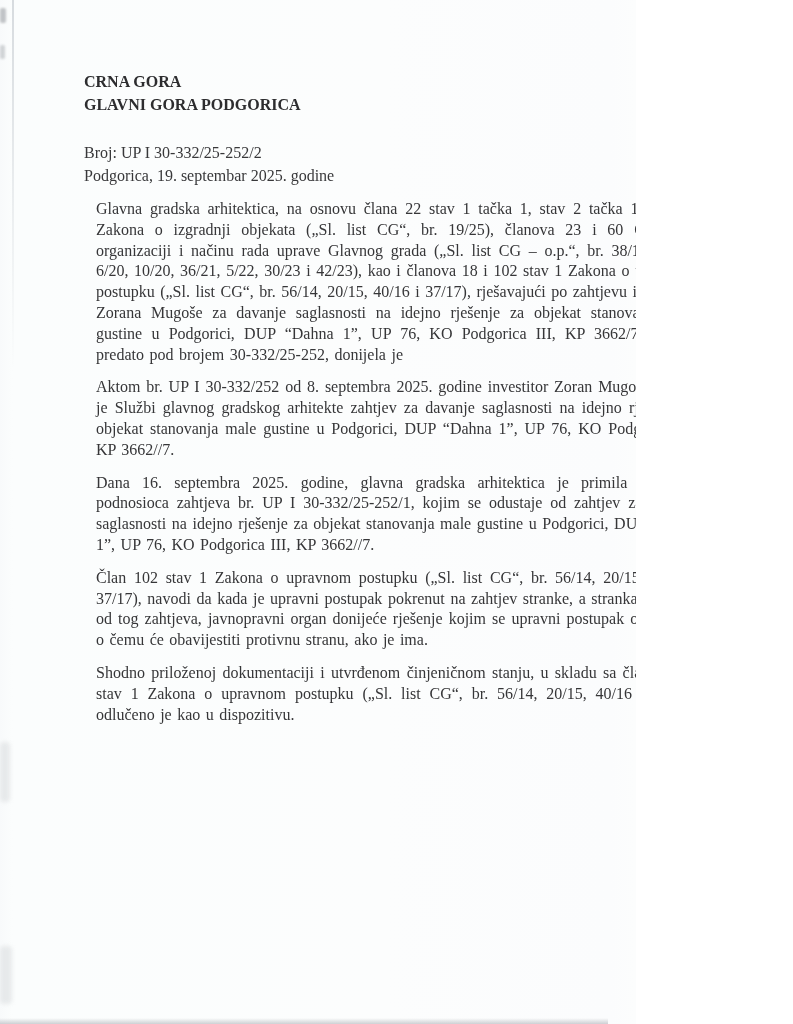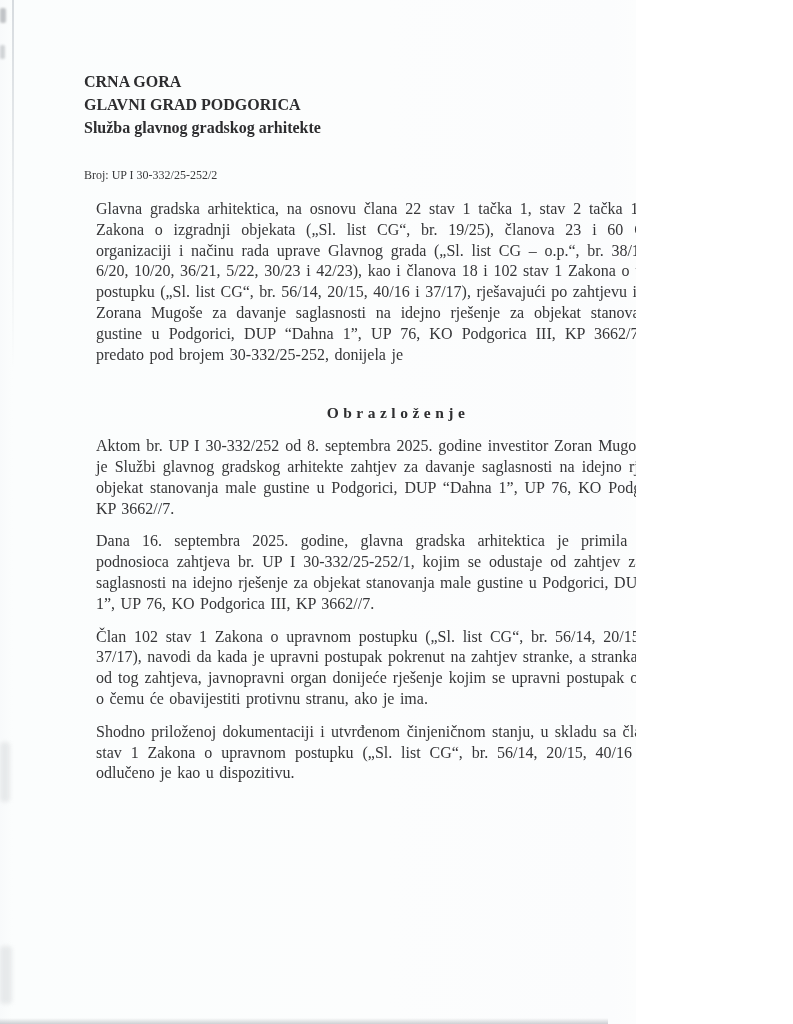--- a/index.html
+++ b/index.html
@@ -64,21 +64,21 @@
   .header-block div {
     font-weight: bold;
     font-size: 16px;
     line-height: 23px;
     color: #2d2d2f;
   }
   .number-block {
     margin-top: 25px;
   }
   .number-block div {
-    font-size: 12px;
+    font-size: 16px;
     line-height: 23px;
     color: #38383a;
   }
   p.body-par {
     margin: 12px;
     text-align: justify;
     word-spacing: 1.5px;
     color: #363638;
   }
   .intro-par      { margin-top: 37px; }
@@ -104,33 +104,32 @@
 </style>
 </head>
 <body>
 
 <div class="scan-page">
 
   <div class="content">
 
     <div class="header-block">
       <div>CRNA GORA</div>
-      <div>GLAVNI GRAD PODGORICA</div>
-      <div>Služba glavnog gradskog arhitekte</div>
+      <div>GLAVNI GORA PODGORICA</div>
     </div>
 
     <div class="number-block">
       <div>Broj: UP I 30-332/25-252/2</div>
+      <div>Podgorica, 19. septembar 2025. godine</div>
     </div>
 
     <p class="body-par intro-par">Glavna gradska arhitektica, na osnovu člana 22 stav 1 tačka 1, stav 2 tačka 1 i stav 3 Zakona o izgradnji objekata („Sl. list CG“, br. 19/25), članova 23 i 60 Odluke o organizaciji i načinu rada uprave Glavnog grada („Sl. list CG – o.p.“, br. 38/18, 43/18, 6/20, 10/20, 36/21, 5/22, 30/23 i 42/23), kao i članova 18 i 102 stav 1 Zakona o upravnom postupku („Sl. list CG“, br. 56/14, 20/15, 40/16 i 37/17), rješavajući po zahtjevu investitora Zorana Mugoše za davanje saglasnosti na idejno rješenje za objekat stanovanja male gustine u Podgorici, DUP “Dahna 1”, UP 76, KO Podgorica III, KP 3662/7, koje je predato pod brojem 30-332/25-252, donijela je</p>
 
 
 
-    <h2 class="explanation-title">Obrazloženje</h2>
 
     <p class="body-par expl-par-1">Aktom br. UP I 30-332/252 od 8. septembra 2025. godine investitor Zoran Mugoša podnio je Službi glavnog gradskog arhitekte zahtjev za davanje saglasnosti na idejno rješenje za objekat stanovanja male gustine u Podgorici, DUP “Dahna 1”, UP 76, KO Podgorica III, KP 3662//7.</p>
     <p class="body-par expl-par">Dana 16. septembra 2025. godine, glavna gradska arhitektica je primila podnesak podnosioca zahtjeva br. UP I 30-332/25-252/1, kojim se odustaje od zahtjev za davanje saglasnosti na idejno rješenje za objekat stanovanja male gustine u Podgorici, DUP “Dahna 1”, UP 76, KO Podgorica III, KP 3662//7.</p>
     <p class="body-par expl-par">Član 102 stav 1 Zakona o upravnom postupku („Sl. list CG“, br. 56/14, 20/15, 40/16 i 37/17), navodi da kada je upravni postupak pokrenut na zahtjev stranke, a stranka odustane od tog zahtjeva, javnopravni organ donijeće rješenje kojim se upravni postupak obustavlja, o čemu će obavijestiti protivnu stranu, ako je ima.</p>
     <p class="body-par expl-par">Shodno priloženoj dokumentaciji i utvrđenom činjeničnom stanju, u skladu sa članom 102 stav 1 Zakona o upravnom postupku („Sl. list CG“, br. 56/14, 20/15, 40/16 i 37/17), odlučeno je kao u dispozitivu.</p>
 
   </div>
 
   <div class="right-margin-strip"></div>
   <div class="right-shade"></div>

